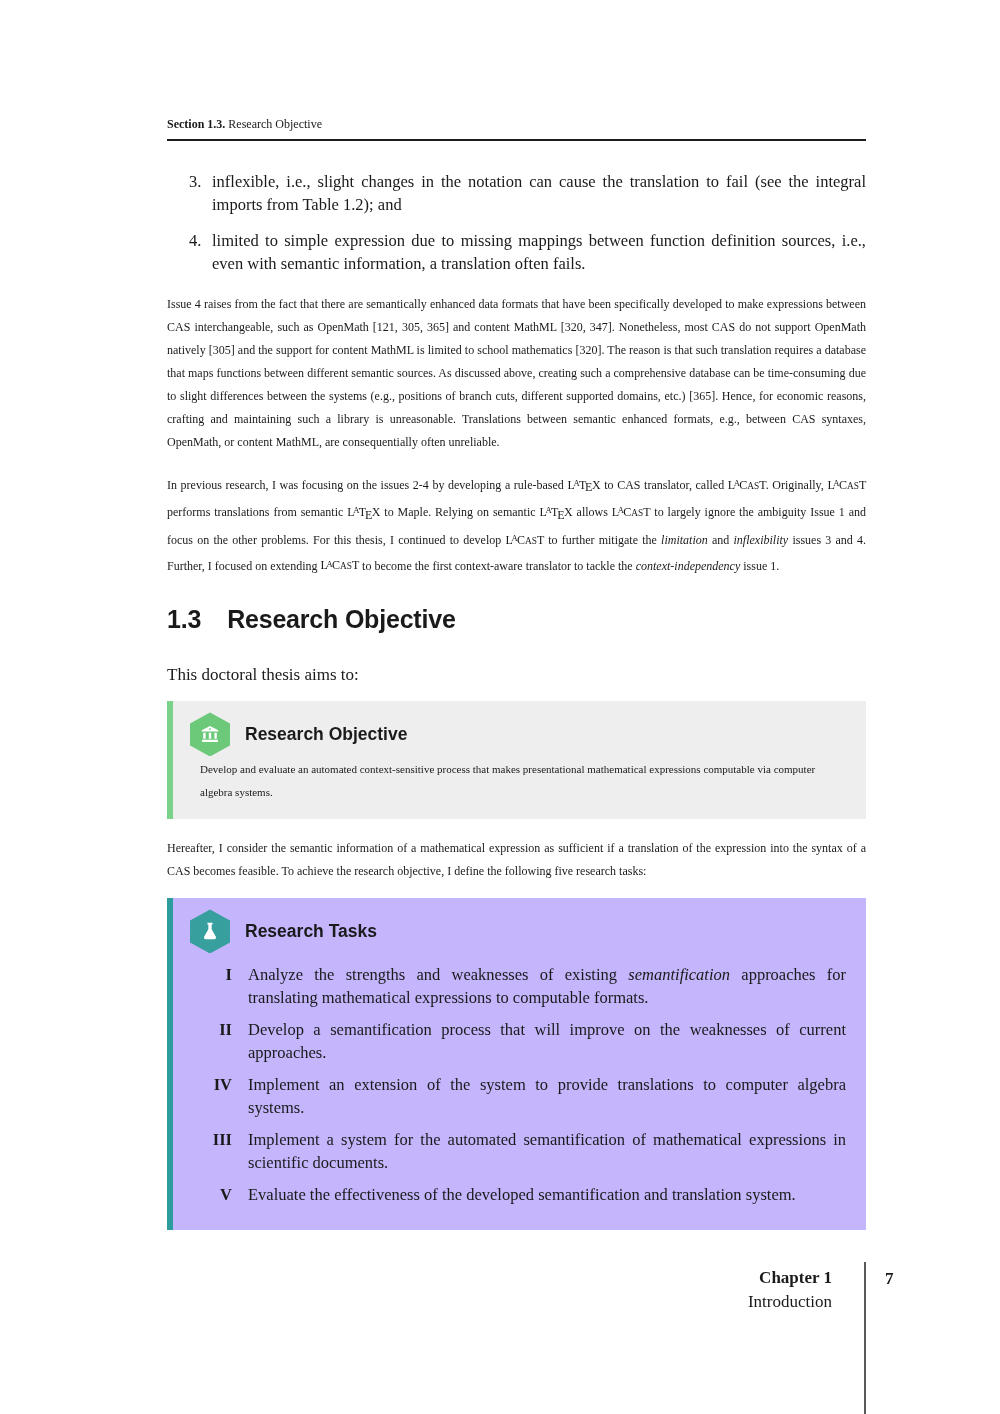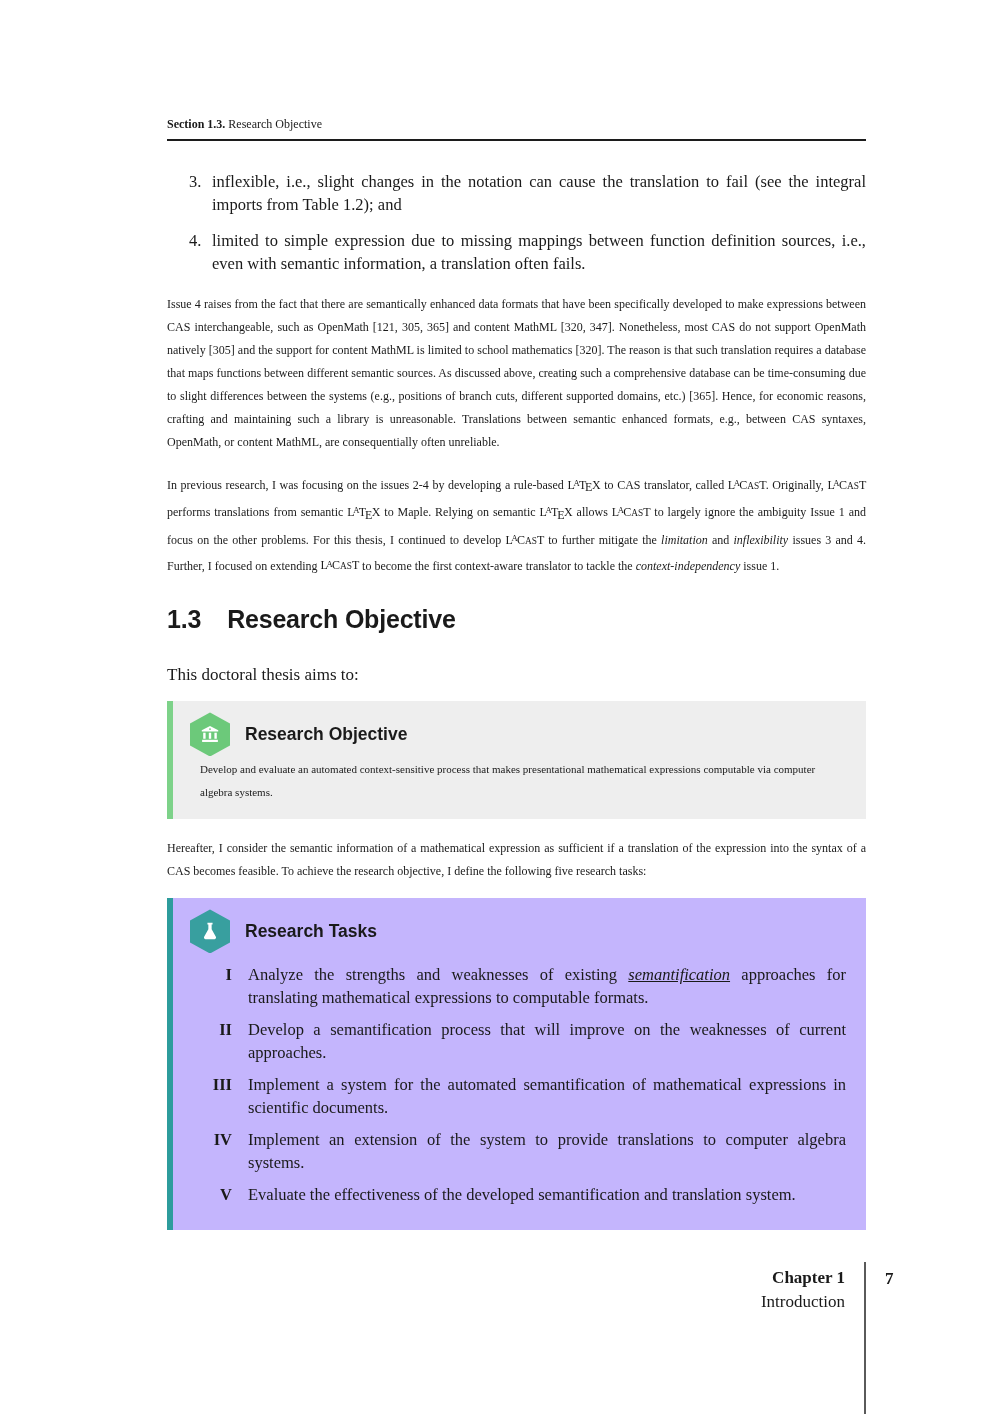--- a/index.html
+++ b/index.html
@@ -40,21 +40,21 @@
   .task { display:grid; grid-template-columns:58px 1fr; margin-bottom:9px;
           font-size:16.5px; line-height:23px; }
   .task-num { font-weight:700; text-align:right; padding-right:16px; }
   .task-text { text-align:justify; padding-right:2px; }
 
   
   .logo-sup { font-size:0.72em; vertical-align:0.33em; margin:0 -0.08em 0 -0.16em; }
   .logo-sub { vertical-align:-0.21em; margin:0 -0.04em 0 -0.10em; }
   .logo-sc  { font-size:0.78em; }
 
-  .footer-block { position:absolute; top:1266px; right:155px; text-align:right;
+  .footer-block { position:absolute; top:1266px; right:168px; text-align:right;
                   font-size:17px; line-height:24px; }
   .footer-chapter { font-weight:700; }
   .footer-rule { position:absolute; left:864px; top:1262px; width:2px; height:152px; background:#5a5a5a; }
   .page-num { position:absolute; left:885px; top:1269px; font-weight:700; font-size:17px; }
 </style>
 </head>
 <body>
 
 <div class="page">
   <div class="content">
@@ -110,36 +110,36 @@
         <span class="hex" id="tasks-hex" style="background: rgb(56, 159, 159);">
           <svg viewBox="0 0 24 24" aria-hidden="true">
             <path fill="#ffffff" d="M9.2 3h5.6v1.9h-1v5.2l4.6 8.3c.6 1.1-.2 2.6-1.5 2.6H7.1c-1.3 0-2.1-1.5-1.5-2.6l4.6-8.3V4.9h-1V3z"></path>
           </svg>
         </span>
         <span class="callout-title">Research Tasks</span>
       </div>
       <div class="tasks-list" id="tasks-list">
   <div class="task">
     <span class="task-num">I</span>
-    <span class="task-text"><span>Analyze the strengths and weaknesses of existing </span><span style="font-style: italic; text-decoration: underline;">semantification</span><span> approaches for translating mathematical expressions to computable formats.</span></span>
+    <span class="task-text"><span>Analyze the strengths and weaknesses of existing </span><span style="font-style: italic;">semantification</span><span> approaches for translating mathematical expressions to computable formats.</span></span>
   </div>
 
   <div class="task">
     <span class="task-num">II</span>
     <span class="task-text"><span>Develop a semantification process that will improve on the weaknesses of current approaches.</span></span>
   </div>
 
   <div class="task">
-    <span class="task-num">III</span>
-    <span class="task-text"><span>Implement a system for the automated semantification of mathematical expressions in scientific documents.</span></span>
+    <span class="task-num">IV</span>
+    <span class="task-text"><span>Implement an extension of the system to provide translations to computer algebra systems.</span></span>
   </div>
 
   <div class="task">
-    <span class="task-num">IV</span>
-    <span class="task-text"><span>Implement an extension of the system to provide translations to computer algebra systems.</span></span>
+    <span class="task-num">III</span>
+    <span class="task-text"><span>Implement a system for the automated semantification of mathematical expressions in scientific documents.</span></span>
   </div>
 
   <div class="task">
     <span class="task-num">V</span>
     <span class="task-text"><span>Evaluate the effectiveness of the developed semantification and translation system.</span></span>
   </div>
 </div>
     </div>
 
   </div>

